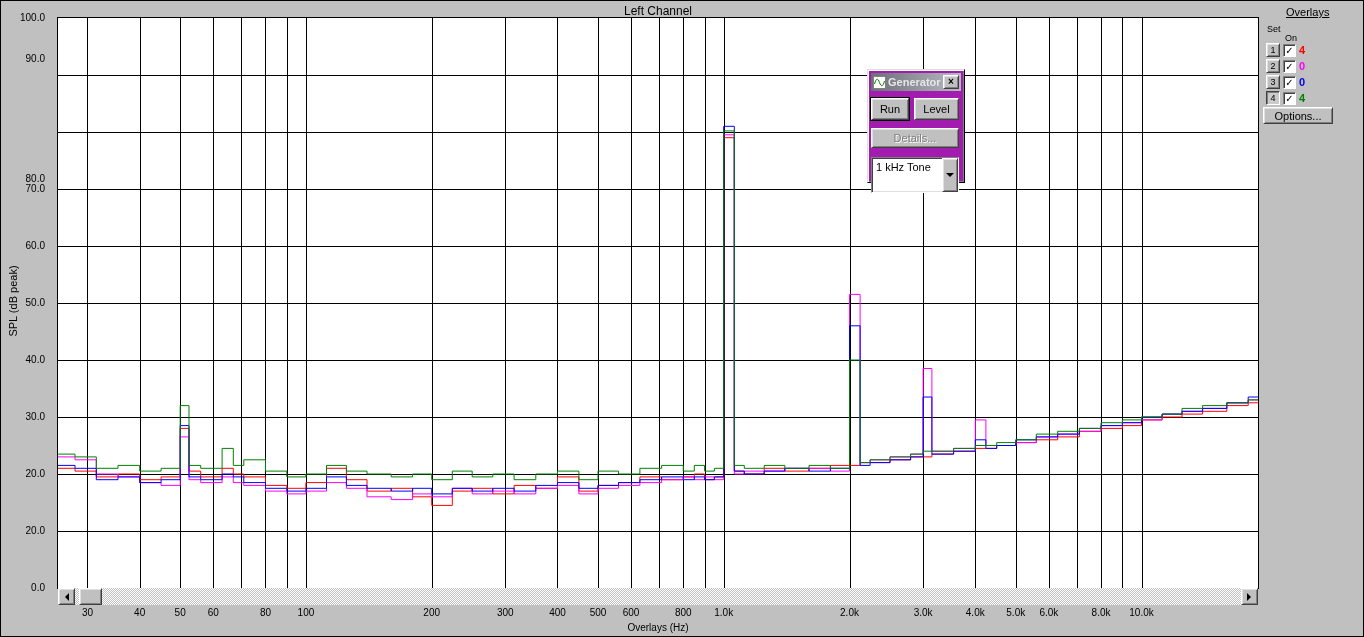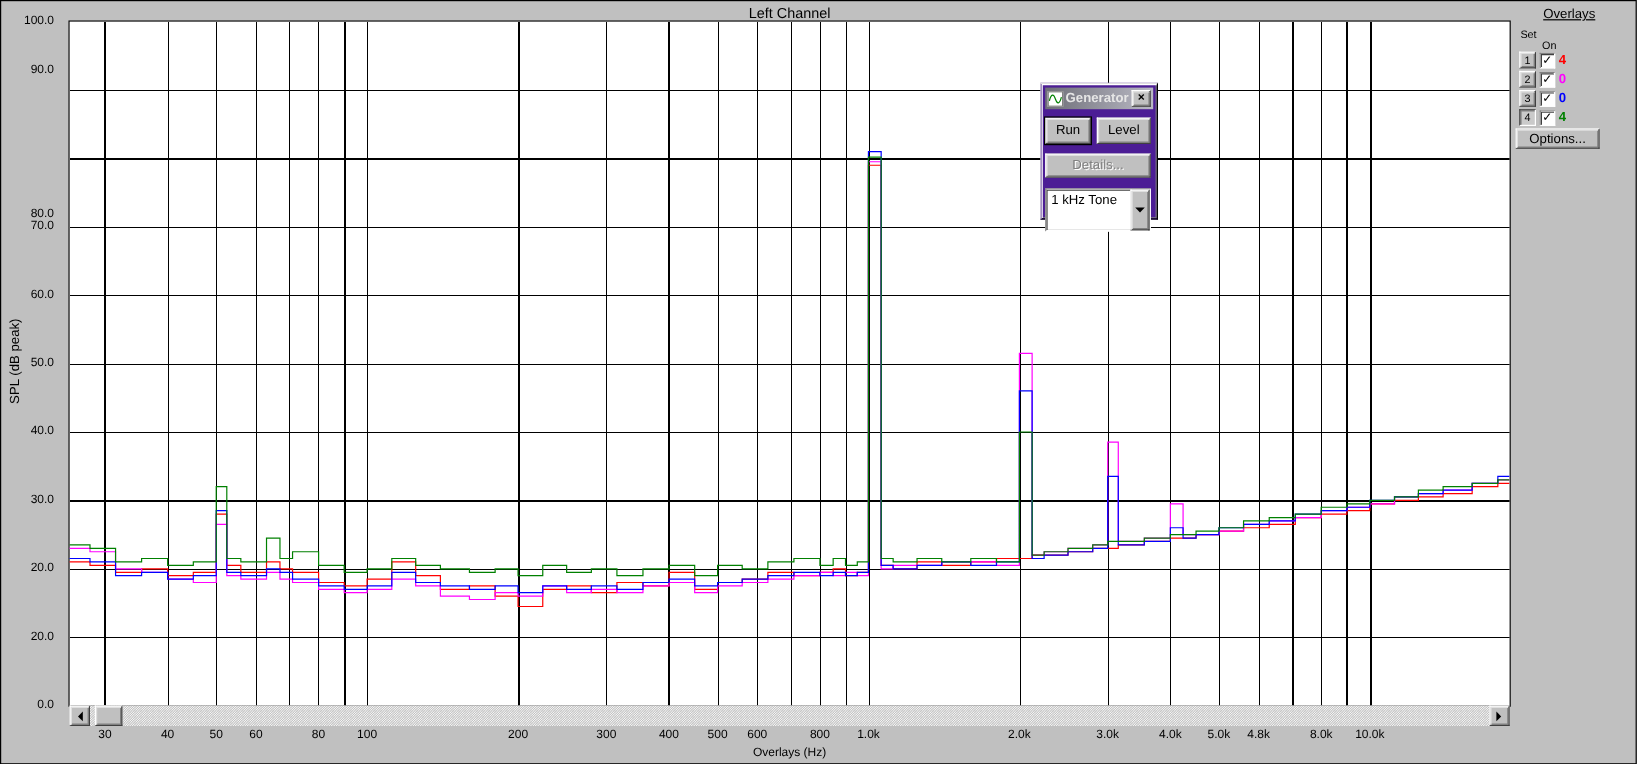--- a/index.html
+++ b/index.html
@@ -38,21 +38,21 @@
     background-size: 2px 2px; background-position: 0 0, 1px 1px;
   }
   .sb-thumb { position: absolute; left: 4px; top: 0; width: 23px; height: 17px; }
   .tri-left { width: 0; height: 0; border: 4px solid transparent; border-right: 4px solid #000; margin-left: -3px; }
   .tri-right { width: 0; height: 0; border: 4px solid transparent; border-left: 4px solid #000; margin-right: -3px; }
   .tri-down { width: 0; height: 0; border: 4px solid transparent; border-top: 4px solid #000; margin-bottom: -3px; }
 
   
   .dialog {
     position: absolute; left: 866px; top: 68px; width: 98px; height: 114px;
-    background: #4c1d95; padding: 3px;
+    background: #a21caf; padding: 3px;
     border: 1px solid; border-color: #dfdfdf #000 #000 #dfdfdf;
     box-shadow: inset 1px 1px 0 #fff, inset -1px -1px 0 #808080;
   }
   .titlebar {
     height: 18px; display: flex; align-items: center; gap: 2px; padding: 0 2px;
     background: linear-gradient(90deg, #6e6e78, #b9b9c4);
   }
   .title-text { flex: 1; color: #e6e6e6; font-weight: bold; font-size: 11px; white-space: nowrap; overflow: hidden; }
   .close-btn { width: 16px; height: 14px; font-size: 10px; font-weight: bold; line-height: 12px; text-align: center; flex: none; }
   .dlg-row { display: flex; gap: 5px; margin-top: 7px; }
@@ -157,21 +157,21 @@
     <span style="left: 447.285px;">300</span>
     <span style="left: 499.484px;">400</span>
     <span style="left: 539.972px;">500</span>
     <span style="left: 573.054px;">600</span>
     <span style="left: 625.253px;">800</span>
     <span style="left: 665.742px;">1.0k</span>
     <span style="left: 791.511px;">2.0k</span>
     <span style="left: 865.081px;">3.0k</span>
     <span style="left: 917.28px; text-align: right;">4.0k</span>
     <span style="left: 957.769px;">5.0k</span>
-    <span style="left: 990.85px;">4.8k</span>
+    <span style="left: 990.85px;">6.0k</span>
     <span style="left: 1043.05px;">8.0k</span>
     <span style="left: 1083.54px;">10.0k</span>
   </div>
 <div class="xlab">Overlays (Hz)</div>
 
 <div class="scrollbar">
   <div class="sb-btn raised">
     <span class="tri-left"></span>
   </div>
   <div class="sb-track">

